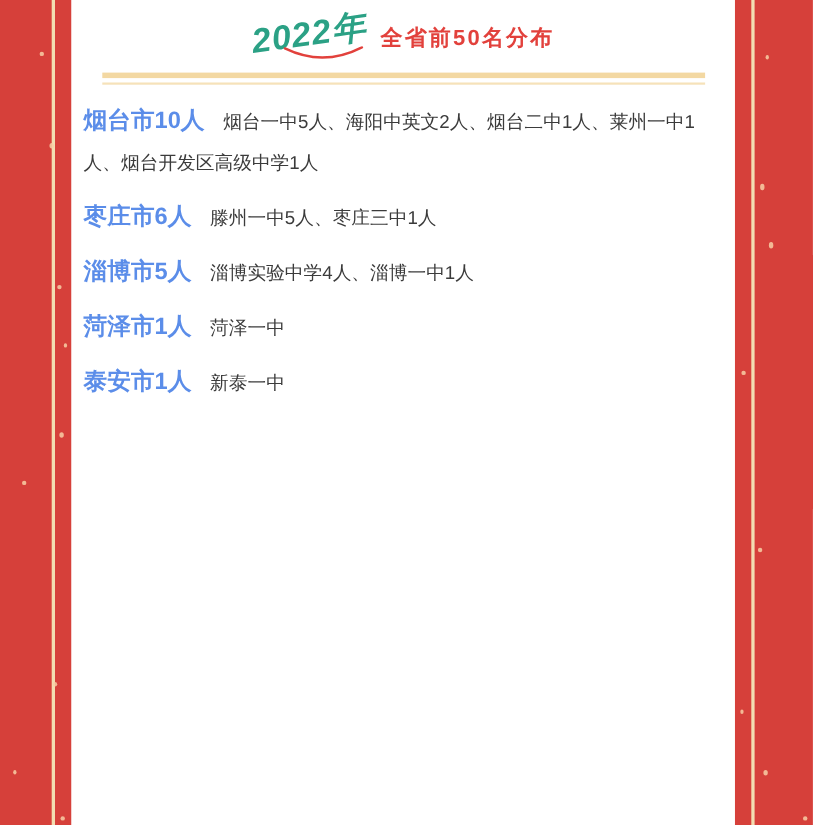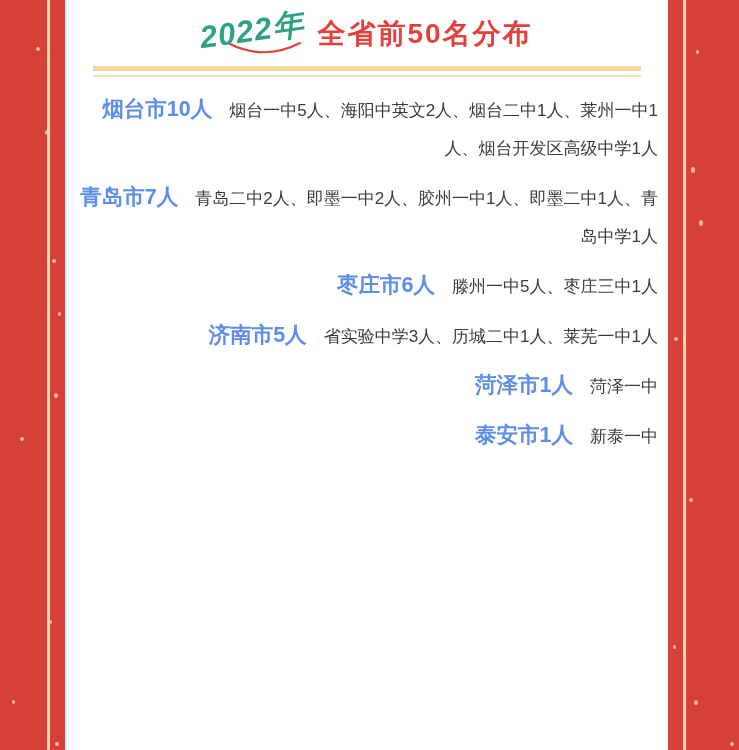--- a/index.html
+++ b/index.html
@@ -43,33 +43,33 @@
   .year{
     display:inline-block;position:relative;
     transform:rotate(-8deg) translateY(-3px);
     color:var(--year-green);
     font-size:31px;font-weight:bold;font-style:italic;
     letter-spacing:1px;white-space:nowrap;
   }
   .year svg{position:absolute;left:0;bottom:-11px;}
   .main-title{
     color:var(--title-red);
-    font-size:28px;font-weight:bold;
+    font-size:20px;font-weight:bold;
     letter-spacing:2px;white-space:nowrap;
   }
   .divider{width:548px;margin:12px auto 0;}
   .divider .line-thick{height:5px;background:var(--divider-gold);}
   .divider .line-thin{height:2px;background:var(--divider-gold);opacity:.75;margin-top:4px;}
   
   .entries{margin-top:13px;padding:0 10px 0 11px;}
   .entry{
     margin:0 0 10px 0;
     font-size:17px;line-height:38px;
     color:var(--body-text);
-    text-align:right;
+    text-align:left;
   }
   .city{
     color:var(--city-blue);
     font-weight:bold;font-size:21.5px;
     margin-right:17px;white-space:nowrap;
   }
 </style>
 </head>
 <body>
 
@@ -113,26 +113,25 @@
     </div>
 
     <div class="divider">
       <div class="line-thick"></div>
       <div class="line-thin"></div>
     </div>
 
     <div class="entries">
   <p class="entry"><span class="city">烟台市10人</span><span class="schools">烟台一中5人、海阳中英文2人、烟台二中1人、莱州一中1人、烟台开发区高级中学1人</span></p>
 
-  <p class="entry"><span class="city">青岛市7人</span><span class="schools">青岛二中2人、即墨一中2人、胶州一中1人、即墨二中1人、青岛中学1人</span></p>
 
   <p class="entry"><span class="city">枣庄市6人</span><span class="schools">滕州一中5人、枣庄三中1人</span></p>
 
+  <p class="entry"><span class="city">淄博市5人</span><span class="schools">淄博实验中学4人、淄博一中1人</span></p>
 
-  <p class="entry"><span class="city">济南市5人</span><span class="schools">省实验中学3人、历城二中1人、莱芜一中1人</span></p>
 
 
 
 
 
 
   <p class="entry"><span class="city">菏泽市1人</span><span class="schools">菏泽一中</span></p>
 
   <p class="entry"><span class="city">泰安市1人</span><span class="schools">新泰一中</span></p>
 </div>

